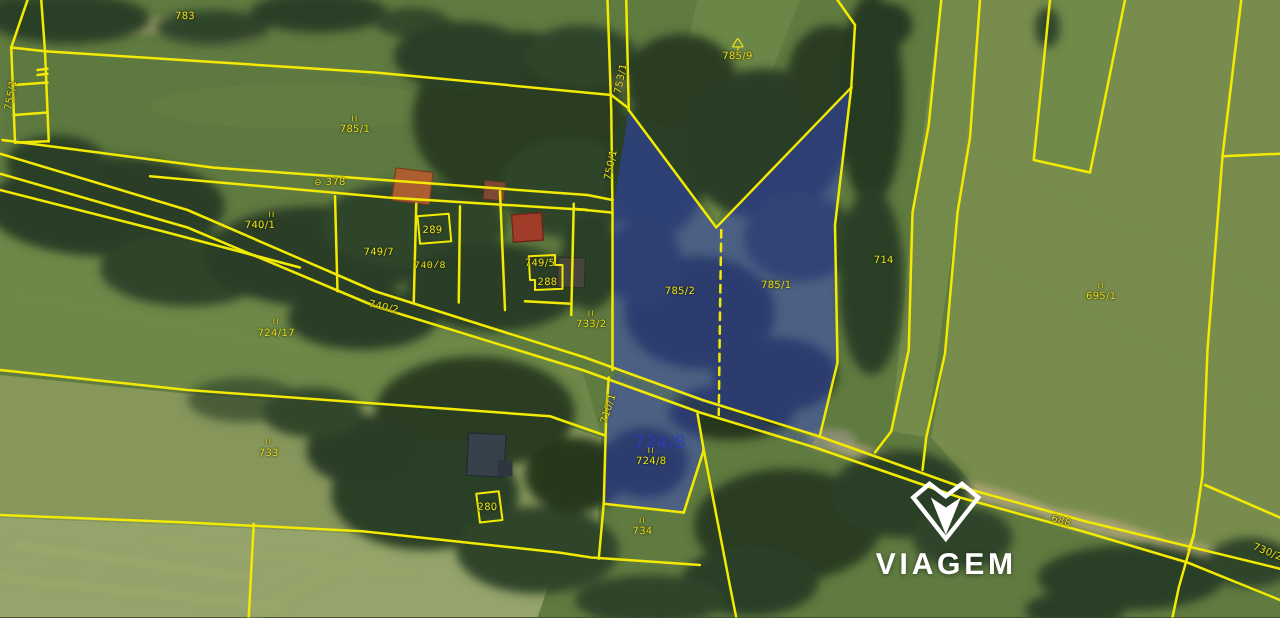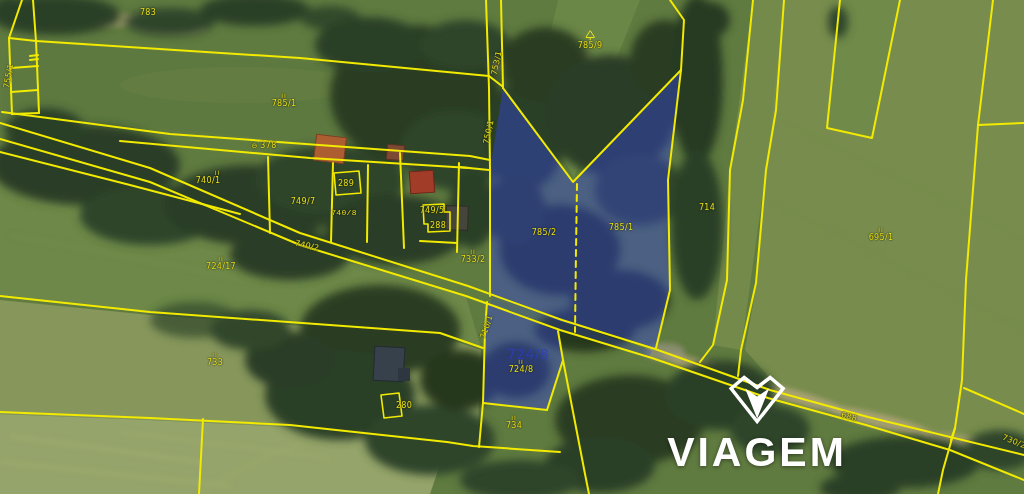--- a/index.html
+++ b/index.html
@@ -12,21 +12,21 @@
           text-shadow:0 0 2px rgba(20,30,10,.9),0 0 1px rgba(0,0,0,.8);pointer-events:none;}
   .plabel b{font-weight:normal;letter-spacing:.3px;}
   .plabel .mk{font-style:normal;font-size:6px;letter-spacing:1px;margin-bottom:1px;color:var(--label,#ece11c);}
   .plabel .mk.tree svg{display:block;}
   .plabel .pre{font-style:normal;font-size:7px;margin-right:3px;}
   .plabel .row{display:flex;align-items:center;}
   .plabel.ghost{color:rgba(45,60,200,.75);font-size:14px;font-weight:bold;
           letter-spacing:1px;text-shadow:none;}
   .logo{position:absolute;left:757px;top:425px;transform:translate(-50%,-50%);
         display:flex;flex-direction:column;align-items:center;gap:4px;}
-  .logo .brand{color:#fff;font-size:41px;font-weight:bold;letter-spacing:3px;
+  .logo .brand{color:#fff;font-size:24px;font-weight:bold;letter-spacing:3px;
         font-family:"Liberation Sans",sans-serif;text-shadow:0 1px 4px rgba(0,0,0,.45);}
 </style>
 </head>
 <body>
 
 <div class="stage">
 
   <svg class="terrain" width="1024" height="494" viewBox="0 0 1024 494">
     <defs>
       <filter id="soft" x="-30%" y="-30%" width="160%" height="160%">
@@ -325,21 +325,21 @@
         <span class="row">
           <b>734</b>
         </span>
       </span>
       <span class="plabel" style="left: 215px; top: 359px; transform: translate(-50%, -50%); align-items: center;">
         <i class="mk">II</i>
         <span class="row">
           <b>733</b>
         </span>
       </span>
-      <span class="plabel" style="left: 404px; top: 406px; transform: translate(-50%, -50%);">
+      <span class="plabel" style="left: 390px; top: 406px; transform: translate(-50%, -50%);">
         <span class="row">
           <b>280</b>
         </span>
       </span>
       <span class="plabel" style="left: 849px; top: 417px; transform: translate(-50%, -50%) rotate(16deg);">
         <span class="row">
           <b>688</b>
         </span>
       </span>
       <span class="plabel" style="left: 1014px; top: 442px; transform: translate(-50%, -50%) rotate(22deg);">

